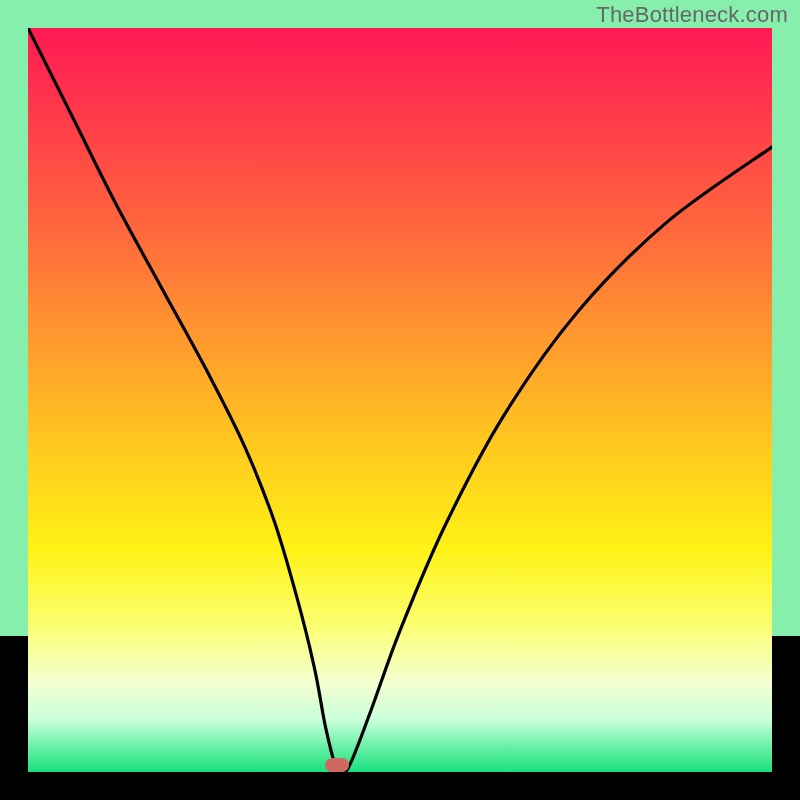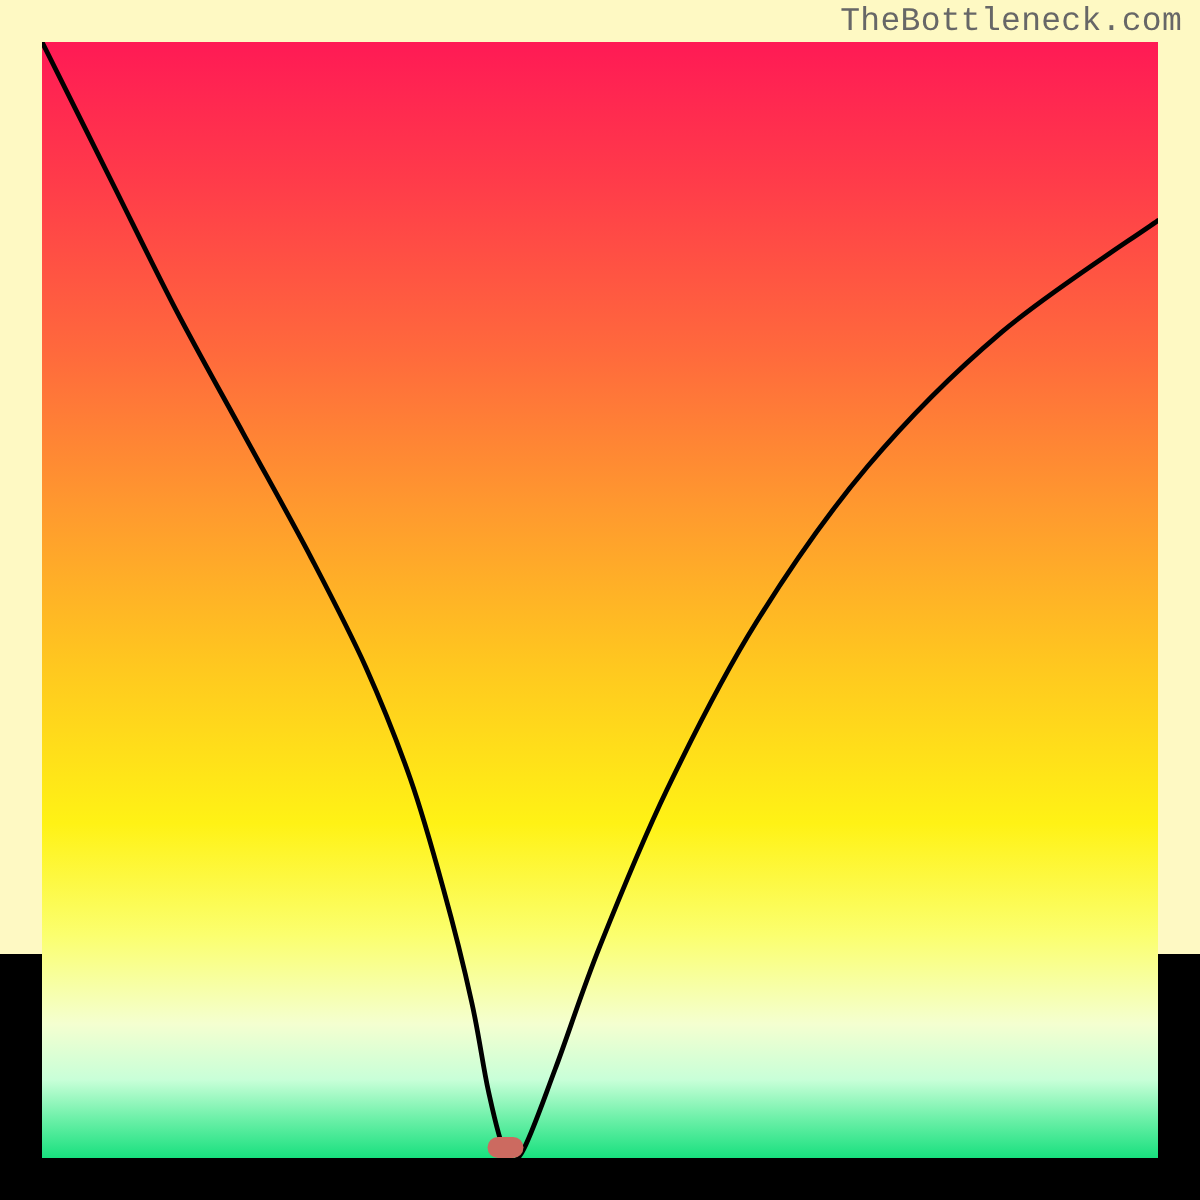--- a/index.html
+++ b/index.html
@@ -8,22 +8,21 @@
     width: 800px;
     height: 800px;
     background: #000;
     overflow: hidden;
     font-family: Arial, Helvetica, sans-serif;
   }
   .frame {
     position: relative;
     width: 800px;
     height: 636px;
-    background: #fef9c3;
-    font-family: Liberation Mono, monospace;
+    background: #86efac;
   }
   .watermark {
     position: absolute;
     top: 2px;
     right: 12px;
     color: #676767;
     font-size: 22px;
     font-weight: 500;
     letter-spacing: 0.2px;
     z-index: 5;

